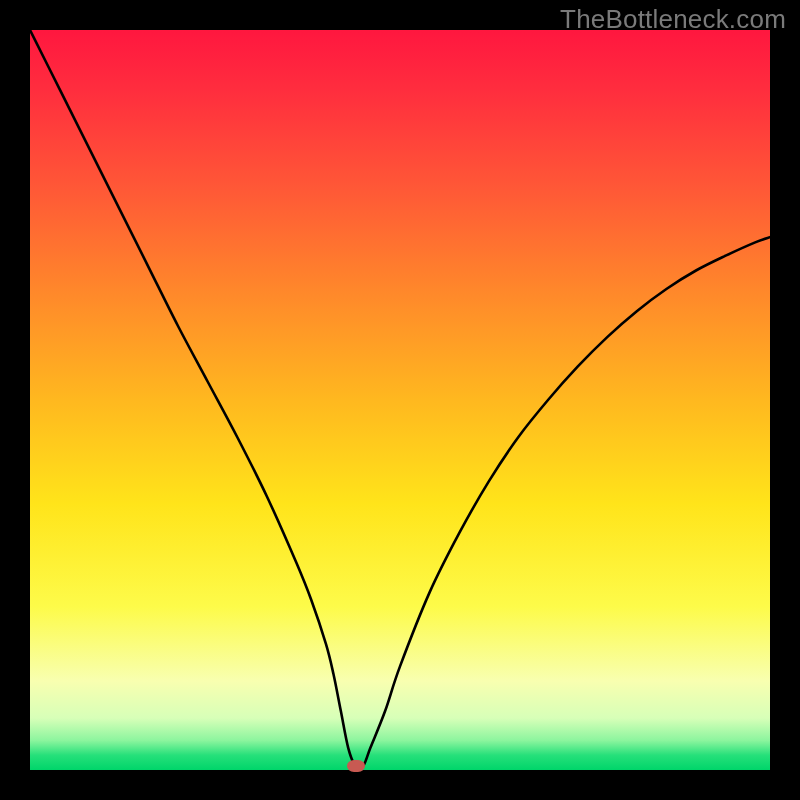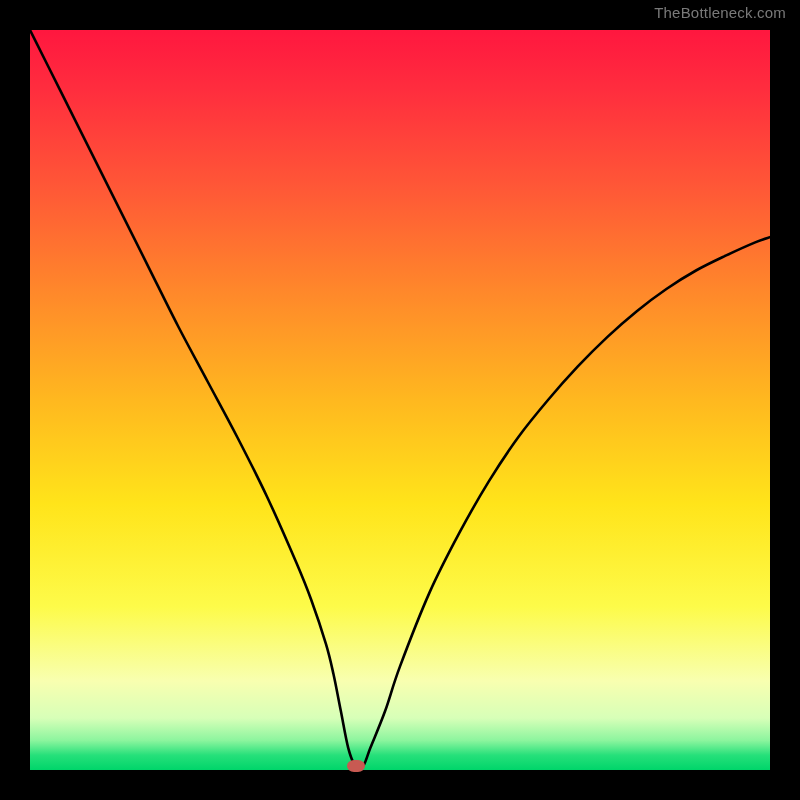--- a/index.html
+++ b/index.html
@@ -17,21 +17,21 @@
     top: 0;
     width: 800px;
     height: 800px;
     background: #000;
   }
   .watermark {
     position: absolute;
     top: 4px;
     right: 14px;
     color: #7a7a7a;
-    font-size: 15px;
+    font-size: 26px;
     letter-spacing: 0.2px;
     font-weight: 400;
   }
   .plot {
     position: absolute;
     left: 30px;
     top: 30px;
     width: 740px;
     height: 740px;
     background: linear-gradient(to bottom,

